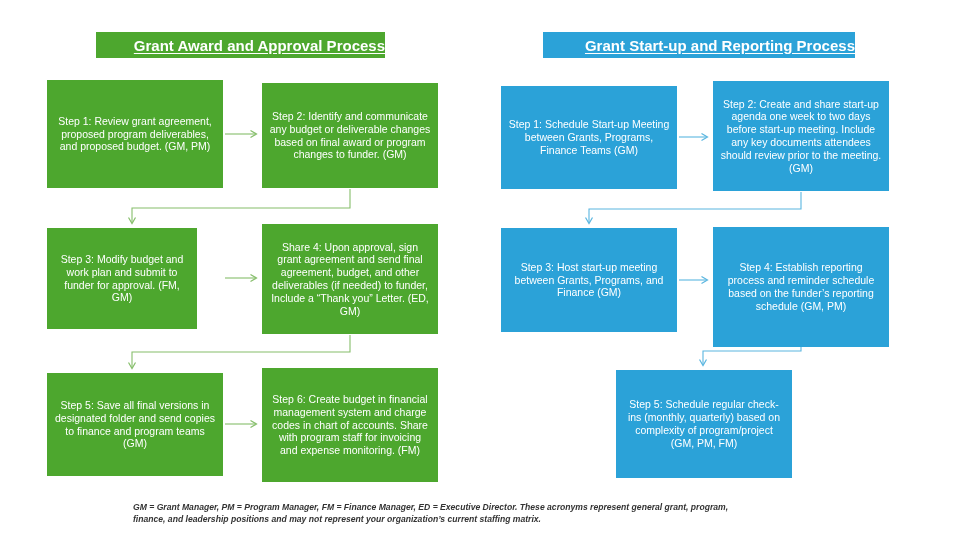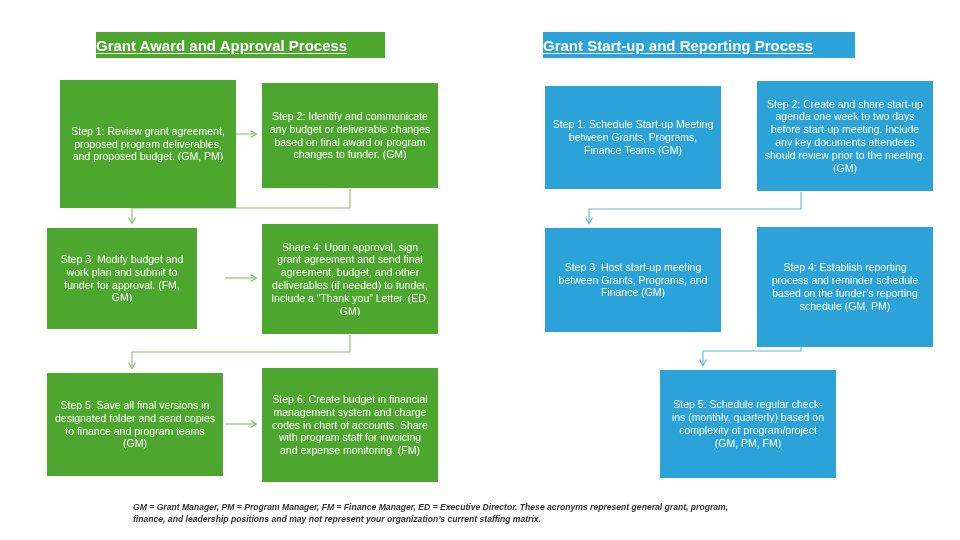--- a/index.html
+++ b/index.html
@@ -9,21 +9,21 @@
     height: 540px;
     background: #ffffff;
     font-family: "Liberation Sans", sans-serif;
     overflow: hidden;
   }
   .title-bar {
     position: absolute;
     height: 26px;
     display: flex;
     align-items: center;
-    justify-content: flex-start;
+    justify-content: flex-end;
     color: #ffffff;
     font-size: 15px;
     font-weight: bold;
   }
   .title-bar span {
     text-decoration: underline;
     text-underline-offset: 2px;
   }
   .title-green { background: var(--green, #4DA72E); }
   .title-blue  { background: var(--blue, #2BA2D8); }
@@ -33,21 +33,21 @@
     align-items: center;
     justify-content: center;
     text-align: center;
     color: #ffffff;
     font-size: 10.5px;
     line-height: 1.22;
     padding: 6px 7px;
     box-sizing: border-box;
   }
   .box-green { background: var(--green, #4DA72E); }
-  .box-blue  { background: var(--blue, #2BA2D8); margin-left: 44px; }
+  .box-blue  { background: var(--blue, #2BA2D8); }
   svg.connectors {
     position: absolute;
     left: 0; top: 0;
     width: 960px; height: 540px;
     pointer-events: none;
   }
   .conn-green { stroke: var(--green_connector, #86BE6B); fill: none; stroke-width: 1.1; }
   .conn-blue  { stroke: var(--blue_connector, #5AB6E0); fill: none; stroke-width: 1.1; }
   .arrowhead-green { stroke: var(--green_connector, #86BE6B); fill: none; stroke-width: 1.2; }
   .arrowhead-blue  { stroke: var(--blue_connector, #5AB6E0); fill: none; stroke-width: 1.2; }
@@ -90,21 +90,21 @@
     <line class="conn-green" x1="225" y1="278" x2="256" y2="278" marker-end="url(#arrowG)"></line>
     <polyline class="conn-green" points="350,335 350,352 132,352 132,368" marker-end="url(#arrowG)"></polyline>
     <line class="conn-green" x1="225" y1="424" x2="256" y2="424" marker-end="url(#arrowG)"></line>
 
     <line class="conn-blue" x1="679" y1="137" x2="707" y2="137" marker-end="url(#arrowB)"></line>
     <polyline class="conn-blue" points="801,192 801,209 589,209 589,223" marker-end="url(#arrowB)"></polyline>
     <line class="conn-blue" x1="679" y1="280" x2="707" y2="280" marker-end="url(#arrowB)"></line>
     <polyline class="conn-blue" points="801,335 801,351 703,351 703,365" marker-end="url(#arrowB)"></polyline>
   </svg>
 
-  <div class="box box-green" style="left:60px; top:80px; width:176px; height:128px;">
+  <div class="box box-green" style="left:47px; top:80px; width:176px; height:108px;">
     <span>Step 1: Review grant agreement, proposed program deliverables, and proposed budget. (GM, PM)</span>
   </div>
   <div class="box box-green" style="left:262px; top:83px; width:176px; height:105px;">
     <span>Step 2: Identify and communicate any budget or deliverable changes based on final award or program changes to funder. (GM)</span>
   </div>
   <div class="box box-green" style="left:47px; top:228px; width:150px; height:101px;">
     <span>Step 3: Modify budget and work plan and submit to funder for approval. (FM, GM)</span>
   </div>
   <div class="box box-green" style="left:262px; top:224px; width:176px; height:110px;">
     <span>Share 4: Upon approval, sign grant agreement and send final agreement, budget, and other deliverables (if needed) to funder, Include a “Thank you” Letter. (ED, GM)</span>

